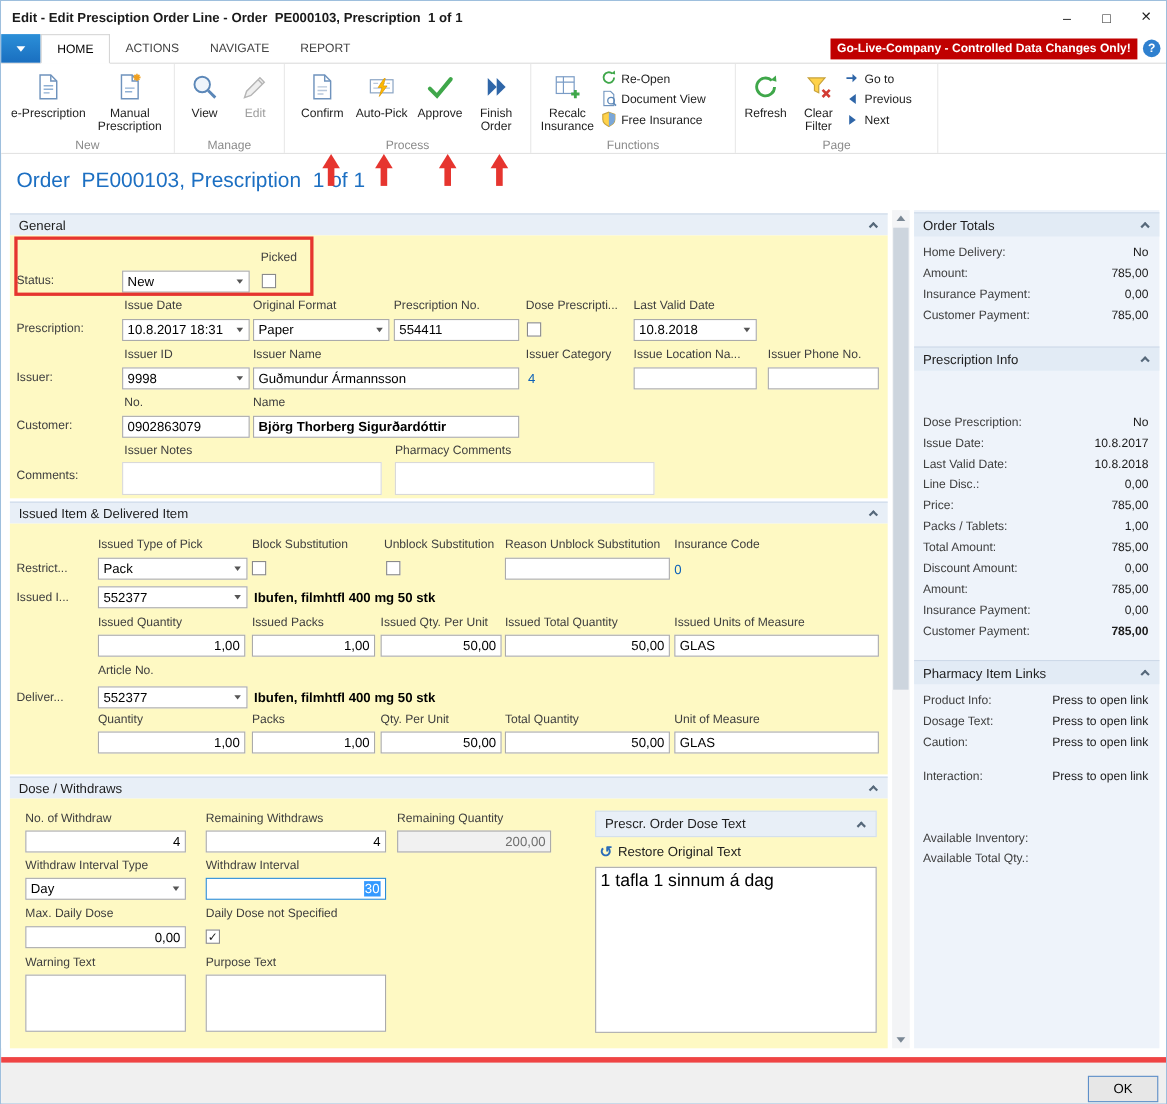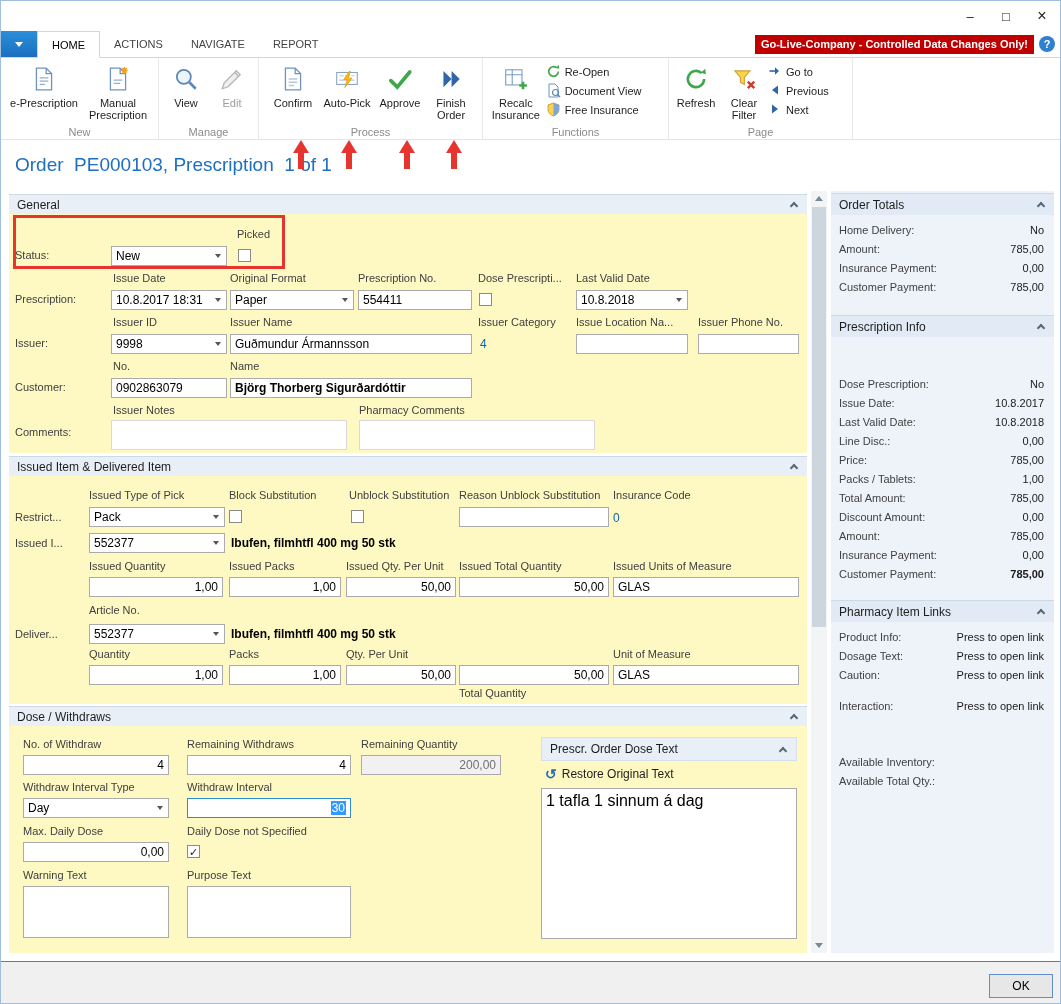--- a/index.html
+++ b/index.html
@@ -76,29 +76,30 @@
 
   
   .fbcol { position:absolute; left:830px; top:190px; width:223px; height:762px; background:#eef3fa; }
   .fbhdr { position:absolute; left:0; right:0; height:22px; background:#e2ebf5; border-top:1px solid #cdd9e8; font-size:12px; line-height:22px; padding-left:8px; color:#1d1d1d; }
   .fbrow { position:absolute; left:8px; right:10px; height:18px; font-size:11px; line-height:18px; }
   .fbl { position:absolute; left:0; color:#404040; white-space:nowrap; }
   .fbv { position:absolute; right:0; color:#1a1a1a; white-space:nowrap; }
   .fbv.bold { font-weight:bold; }
 
   
-  .bottombar { position:absolute; left:0; right:0; top:960px; height:43px; background:#f0f0f0; border-top:1px solid #ef4444; }
+  .bottombar { position:absolute; left:0; right:0; top:960px; height:43px; background:#f0f0f0; border-top:5px solid #ef4444; }
   .okbtn { position:absolute; left:988px; top:12px; width:64px; height:24px; background:#e7e7e7; border:1px solid #5e8fc9; font-size:12px; text-align:center; line-height:22px; color:#000; }
 </style>
 </head>
 <body>
 
 <div class="window">
 
   <div class="titlebar">
+    <span class="titletext">Edit - Edit Presciption Order Line - Order  PE000103, Prescription  1 of 1</span>
     <div class="wincontrols">
       <span class="wcbtn">–</span>
       <span class="wcbtn">□</span>
       <span class="wcbtn" style="font-size:16px;">×</span>
     </div>
   </div>
 
   <div class="tabsrow">
     <div class="appbtn">
         <span class="tri"></span>
@@ -406,21 +407,21 @@
 
         <span class="lbl" style="left:80px;top:128px;">Article No.</span>
 
         <span class="lbl" style="left:6px;top:152px;">Deliver...</span>
         <div class="fld combo" style="left:80px;top:148px;width:136px;"><span>552377</span><span class="dd"></span></div>
         <span class="btxt" style="left:222px;top:151px;">Ibufen, filmhtfl 400 mg 50 stk</span>
 
         <span class="lbl" style="left:80px;top:172px;">Quantity</span>
         <span class="lbl" style="left:220px;top:172px;">Packs</span>
         <span class="lbl" style="left:337px;top:172px;">Qty. Per Unit</span>
-        <span class="lbl" style="left:450px;top:172px;margin-top:39px;">Total Quantity</span>
+        <span class="lbl" style="left:450px;top:172px;">Total Quantity</span>
         <span class="lbl" style="left:604px;top:172px;">Unit of Measure</span>
 
         <div class="fld num" style="left:80px;top:189px;width:134px;">1,00</div>
         <div class="fld num" style="left:220px;top:189px;width:112px;">1,00</div>
         <div class="fld num" style="left:337px;top:189px;width:110px;">50,00</div>
         <div class="fld num" style="left:450px;top:189px;width:150px;">50,00</div>
         <div class="fld" style="left:604px;top:189px;width:186px;">GLAS</div>
       </div>
     </div>
 

